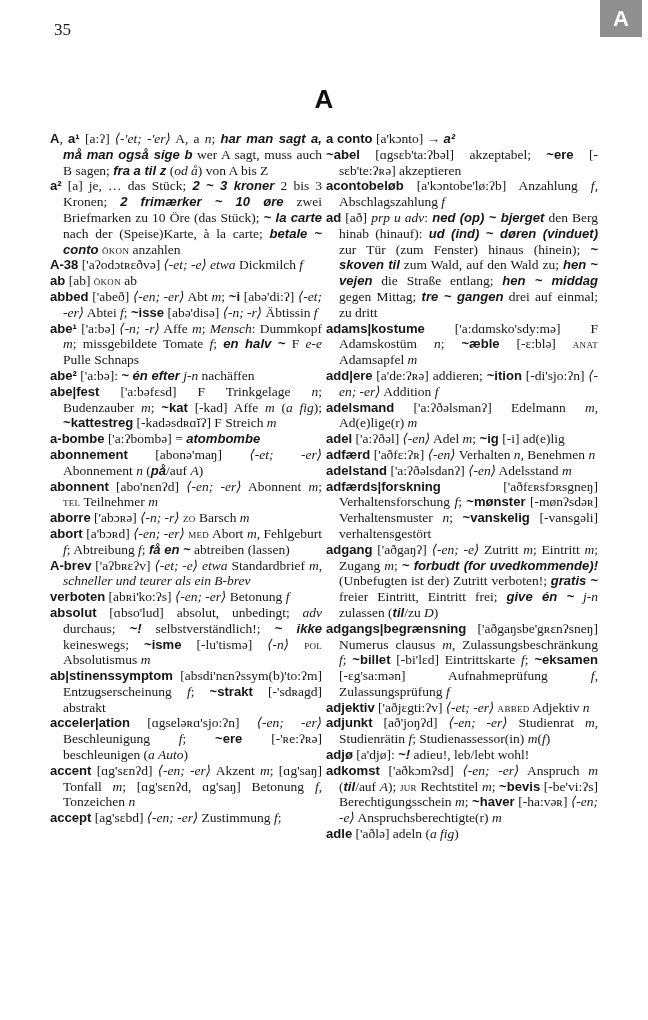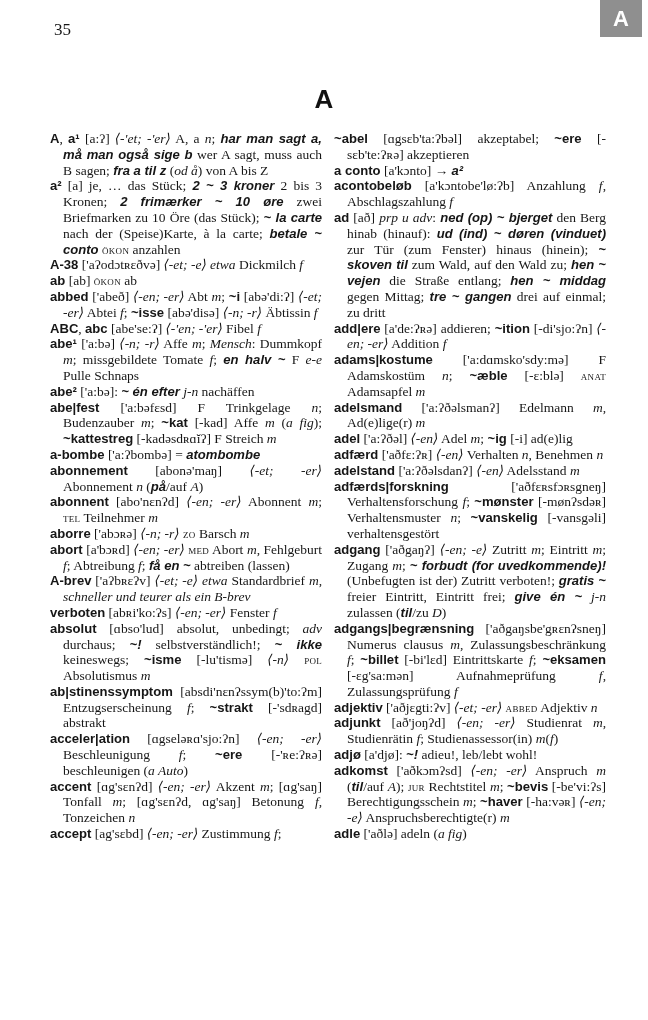--- a/index.html
+++ b/index.html
@@ -21,21 +21,21 @@
     display:flex; align-items:center; justify-content:center;
   }
   .section-letter {
     position:absolute; top:84px; left:0; width:100%;
     text-align:center; margin:0;
     font-family:"Liberation Sans","DejaVu Sans",sans-serif;
     font-weight:bold; font-size:26px; color:#111;
   }
   .content {
     position:absolute; top:131px; left:50px;
-    display:flex; gap:12px;
+    display:flex; gap:4px;
   }
   .col { width:272px; }
   .entry {
     margin:0; padding-left:13px; text-indent:-13px;
     text-align:justify; line-height:15.8px;
   }
   
   .s-p  { }
   .s-i  { font-style:italic; }
   .s-b  { font-family:"Liberation Sans","DejaVu Sans",sans-serif; font-weight:bold; font-size:0.97em; }
@@ -51,44 +51,43 @@
     <span>A</span>
   </div>
   <h1 class="section-letter">A</h1>
   <div class="content">
     <div class="col" id="col-left">
         <p class="entry"><span class="s-b">A</span><span class="s-p">, </span><span class="s-b">a¹</span><span class="s-p"> [a:ʔ] </span><span class="s-i">⟨-'et; -'er⟩</span><span class="s-p"> A, a </span><span class="s-i">n</span><span class="s-p">; </span><span class="s-bi">har man sagt a, må man også sige b</span><span class="s-p"> wer A sagt, muss auch B sagen; </span><span class="s-bi">fra a til z</span><span class="s-p"> (</span><span class="s-i">od å</span><span class="s-p">) von A bis Z</span></p>
         <p class="entry"><span class="s-b">a²</span><span class="s-p"> [a] je, … das Stück; </span><span class="s-bi">2 ~ 3 kroner</span><span class="s-p"> 2 bis 3 Kronen; </span><span class="s-bi">2 frimærker ~ 10 øre</span><span class="s-p"> zwei Briefmarken zu 10 Öre (das Stück); </span><span class="s-bi">~ la carte</span><span class="s-p"> nach der (Speise)Karte, à la carte; </span><span class="s-bi">betale ~ conto</span><span class="s-p"> </span><span class="s-sc">ökon</span><span class="s-p"> anzahlen</span></p>
         <p class="entry"><span class="s-b">A-38</span><span class="s-p"> ['aʔodɔtʀɛðvə] </span><span class="s-i">⟨-et; -e⟩ etwa</span><span class="s-p"> Dickmilch </span><span class="s-i">f</span></p>
         <p class="entry"><span class="s-b">ab</span><span class="s-p"> [ab] </span><span class="s-sc">ökon</span><span class="s-p"> ab</span></p>
         <p class="entry"><span class="s-b">abbed</span><span class="s-p"> ['abeð] </span><span class="s-i">⟨-en; -er⟩</span><span class="s-p"> Abt </span><span class="s-i">m</span><span class="s-p">; </span><span class="s-b">~i</span><span class="s-p"> [abə'di:ʔ] </span><span class="s-i">⟨-et; -er⟩</span><span class="s-p"> Abtei </span><span class="s-i">f</span><span class="s-p">; </span><span class="s-b">~isse</span><span class="s-p"> [abə'disə] </span><span class="s-i">⟨-n; -r⟩</span><span class="s-p"> Äbtissin </span><span class="s-i">f</span></p>
-        <p class="entry"><span class="s-b">ABC</span><span class="s-p">, </span><span class="s-b">abc</span><span class="s-p"> [abe'se:ʔ] </span><span class="s-i">⟨-'en; -'er⟩</span><span class="s-p"> Fibel </span><span class="s-i">f</span></p>
         <p class="entry"><span class="s-b">abe¹</span><span class="s-p"> ['a:bə] </span><span class="s-i">⟨-n; -r⟩</span><span class="s-p"> Affe </span><span class="s-i">m</span><span class="s-p">; </span><span class="s-i">Mensch</span><span class="s-p">: Dummkopf </span><span class="s-i">m</span><span class="s-p">; missgebildete Tomate </span><span class="s-i">f</span><span class="s-p">; </span><span class="s-bi">en halv ~</span><span class="s-p"> F </span><span class="s-i">e-e</span><span class="s-p"> Pulle Schnaps</span></p>
         <p class="entry"><span class="s-b">abe²</span><span class="s-p"> ['a:bə]: </span><span class="s-bi">~ én efter</span><span class="s-p"> </span><span class="s-i">j-n</span><span class="s-p"> nachäffen</span></p>
         <p class="entry"><span class="s-b">abe|fest</span><span class="s-p"> ['a:bəfɛsd] F Trinkgelage </span><span class="s-i">n</span><span class="s-p">; Budenzauber </span><span class="s-i">m</span><span class="s-p">; </span><span class="s-b">~kat</span><span class="s-p"> [-kad] Affe </span><span class="s-i">m</span><span class="s-p"> (</span><span class="s-i">a fig</span><span class="s-p">); </span><span class="s-b">~kattestreg</span><span class="s-p"> [-kadəsdʀɑĭʔ] F Streich </span><span class="s-i">m</span></p>
         <p class="entry"><span class="s-b">a-bombe</span><span class="s-p"> ['a:ʔbombə] = </span><span class="s-bi">atombombe</span></p>
         <p class="entry"><span class="s-b">abonnement</span><span class="s-p"> [abonə'maŋ] </span><span class="s-i">⟨-et; -er⟩</span><span class="s-p"> Abonnement </span><span class="s-i">n</span><span class="s-p"> (</span><span class="s-bi">på</span><span class="s-p">/auf </span><span class="s-i">A</span><span class="s-p">)</span></p>
         <p class="entry"><span class="s-b">abonnent</span><span class="s-p"> [abo'nɛnʔd] </span><span class="s-i">⟨-en; -er⟩</span><span class="s-p"> Abonnent </span><span class="s-i">m</span><span class="s-p">; </span><span class="s-sc">tel</span><span class="s-p"> Teilnehmer </span><span class="s-i">m</span></p>
         <p class="entry"><span class="s-b">aborre</span><span class="s-p"> ['abɔʀə] </span><span class="s-i">⟨-n; -r⟩</span><span class="s-p"> </span><span class="s-sc">zo</span><span class="s-p"> Barsch </span><span class="s-i">m</span></p>
         <p class="entry"><span class="s-b">abort</span><span class="s-p"> [a'bɔʀd] </span><span class="s-i">⟨-en; -er⟩</span><span class="s-p"> </span><span class="s-sc">med</span><span class="s-p"> Abort </span><span class="s-i">m</span><span class="s-p">, Fehlgeburt </span><span class="s-i">f</span><span class="s-p">; Abtreibung </span><span class="s-i">f</span><span class="s-p">; </span><span class="s-bi">få en ~</span><span class="s-p"> abtreiben (lassen)</span></p>
         <p class="entry"><span class="s-b">A-brev</span><span class="s-p"> ['aʔbʀɛʔv] </span><span class="s-i">⟨-et; -e⟩ etwa</span><span class="s-p"> Standardbrief </span><span class="s-i">m</span><span class="s-p">, </span><span class="s-i">schneller und teurer als ein B-brev</span></p>
-        <p class="entry"><span class="s-b">verboten</span><span class="s-p"> [abʀi'ko:ʔs] </span><span class="s-i">⟨-en; -er⟩</span><span class="s-p"> Fenster </span><span class="s-i">f</span></p>
+        <p class="entry"><span class="s-b">verboten</span><span class="s-p"> [abʀi'ko:ʔs] </span><span class="s-i">⟨-en; -er⟩</span><span class="s-p"> Betonung </span><span class="s-i">f</span></p>
         <p class="entry"><span class="s-b">absolut</span><span class="s-p"> [ɑbso'lud] absolut, unbedingt; </span><span class="s-i">adv</span><span class="s-p"> durchaus; </span><span class="s-bi">~!</span><span class="s-p"> selbstverständlich!; </span><span class="s-bi">~ ikke</span><span class="s-p"> keineswegs; </span><span class="s-b">~isme</span><span class="s-p"> [-lu'tismə] </span><span class="s-i">⟨-n⟩</span><span class="s-p"> </span><span class="s-sc">pol</span><span class="s-p"> Absolutismus </span><span class="s-i">m</span></p>
         <p class="entry"><span class="s-b">ab|stinenssymptom</span><span class="s-p"> [absdi'nɛnʔssym(b)'to:ʔm] Entzugserscheinung </span><span class="s-i">f</span><span class="s-p">; </span><span class="s-b">~strakt</span><span class="s-p"> [-'sdʀagd] abstrakt</span></p>
         <p class="entry"><span class="s-b">acceler|ation</span><span class="s-p"> [ɑgseləʀɑ'sjo:ʔn] </span><span class="s-i">⟨-en; -er⟩</span><span class="s-p"> Beschleunigung </span><span class="s-i">f</span><span class="s-p">; </span><span class="s-b">~ere</span><span class="s-p"> [-'ʀe:ʔʀə] beschleunigen (</span><span class="s-i">a Auto</span><span class="s-p">)</span></p>
         <p class="entry"><span class="s-b">accent</span><span class="s-p"> [ɑg'sɛnʔd] </span><span class="s-i">⟨-en; -er⟩</span><span class="s-p"> Akzent </span><span class="s-i">m</span><span class="s-p">; [ɑg'saŋ] Tonfall </span><span class="s-i">m</span><span class="s-p">; [ɑg'sɛnʔd, ɑg'saŋ] Betonung </span><span class="s-i">f</span><span class="s-p">, Tonzeichen </span><span class="s-i">n</span></p>
         <p class="entry"><span class="s-b">accept</span><span class="s-p"> [ag'sɛbd] </span><span class="s-i">⟨-en; -er⟩</span><span class="s-p"> Zustimmung </span><span class="s-i">f</span><span class="s-p">;</span></p>
       </div>
     <div class="col" id="col-right">
+        <p class="entry"><span class="s-b">a conto</span><span class="s-p"> [a'kɔnto] → </span><span class="s-bi">a²</span></p>
         <p class="entry"><span class="s-b">~abel</span><span class="s-p"> [ɑgsɛb'ta:ʔbəl] akzeptabel; </span><span class="s-b">~ere</span><span class="s-p"> [-sɛb'te:ʔʀə] akzeptieren</span></p>
-        <p class="entry"><span class="s-b">a conto</span><span class="s-p"> [a'kɔnto] → </span><span class="s-bi">a²</span></p>
         <p class="entry"><span class="s-b">acontobeløb</span><span class="s-p"> [a'kɔntobe'lø:ʔb] Anzahlung </span><span class="s-i">f</span><span class="s-p">, Abschlagszahlung </span><span class="s-i">f</span></p>
         <p class="entry"><span class="s-b">ad</span><span class="s-p"> [að] </span><span class="s-i">prp u adv</span><span class="s-p">: </span><span class="s-bi">ned (op) ~ bjerget</span><span class="s-p"> den Berg hinab (hinauf): </span><span class="s-bi">ud (ind) ~ døren (vinduet)</span><span class="s-p"> zur Tür (zum Fenster) hinaus (hinein); </span><span class="s-bi">~ skoven til</span><span class="s-p"> zum Wald, auf den Wald zu; </span><span class="s-bi">hen ~ vejen</span><span class="s-p"> die Straße entlang; </span><span class="s-bi">hen ~ middag</span><span class="s-p"> gegen Mittag; </span><span class="s-bi">tre ~ gangen</span><span class="s-p"> drei auf einmal; zu dritt</span></p>
+        <p class="entry"><span class="s-b">adams|kostume</span><span class="s-p"> ['a:dɑmsko'sdy:mə] F Adamskostüm </span><span class="s-i">n</span><span class="s-p">; </span><span class="s-b">~æble</span><span class="s-p"> [-ɛ:blə] </span><span class="s-sc">anat</span><span class="s-p"> Adamsapfel </span><span class="s-i">m</span></p>
         <p class="entry"><span class="s-b">add|ere</span><span class="s-p"> [a'de:ʔʀə] addieren; </span><span class="s-b">~ition</span><span class="s-p"> [-di'sjo:ʔn] </span><span class="s-i">⟨-en; -er⟩</span><span class="s-p"> Addition </span><span class="s-i">f</span></p>
-        <p class="entry"><span class="s-b">adams|kostume</span><span class="s-p"> ['a:dɑmsko'sdy:mə] F Adamskostüm </span><span class="s-i">n</span><span class="s-p">; </span><span class="s-b">~æble</span><span class="s-p"> [-ɛ:blə] </span><span class="s-sc">anat</span><span class="s-p"> Adamsapfel </span><span class="s-i">m</span></p>
         <p class="entry"><span class="s-b">adelsmand</span><span class="s-p"> ['a:ʔðəlsmanʔ] Edelmann </span><span class="s-i">m</span><span class="s-p">, Ad(e)lige(r) </span><span class="s-i">m</span></p>
         <p class="entry"><span class="s-b">adel</span><span class="s-p"> ['a:ʔðəl] </span><span class="s-i">⟨-en⟩</span><span class="s-p"> Adel </span><span class="s-i">m</span><span class="s-p">; </span><span class="s-b">~ig</span><span class="s-p"> [-i] ad(e)lig</span></p>
         <p class="entry"><span class="s-b">adfærd</span><span class="s-p"> ['aðfɛ:ʔʀ] </span><span class="s-i">⟨-en⟩</span><span class="s-p"> Verhalten </span><span class="s-i">n</span><span class="s-p">, Benehmen </span><span class="s-i">n</span></p>
         <p class="entry"><span class="s-b">adelstand</span><span class="s-p"> ['a:ʔðəlsdanʔ] </span><span class="s-i">⟨-en⟩</span><span class="s-p"> Adelsstand </span><span class="s-i">m</span></p>
         <p class="entry"><span class="s-b">adfærds|forskning</span><span class="s-p"> ['aðfɛʀsfɔʀsgneŋ] Verhaltensforschung </span><span class="s-i">f</span><span class="s-p">; </span><span class="s-b">~mønster</span><span class="s-p"> [-mønʔsdəʀ] Verhaltensmuster </span><span class="s-i">n</span><span class="s-p">; </span><span class="s-b">~vanskelig</span><span class="s-p"> [-vansgəli] verhaltensgestört</span></p>
         <p class="entry"><span class="s-b">adgang</span><span class="s-p"> ['aðgaŋʔ] </span><span class="s-i">⟨-en; -e⟩</span><span class="s-p"> Zutritt </span><span class="s-i">m</span><span class="s-p">; Eintritt </span><span class="s-i">m</span><span class="s-p">; Zugang </span><span class="s-i">m</span><span class="s-p">; </span><span class="s-bi">~ forbudt (for uvedkommende)!</span><span class="s-p"> (Unbefugten ist der) Zutritt verboten!; </span><span class="s-bi">gratis ~</span><span class="s-p"> freier Eintritt, Eintritt frei; </span><span class="s-bi">give én ~</span><span class="s-p"> </span><span class="s-i">j-n</span><span class="s-p"> zulassen (</span><span class="s-bi">til</span><span class="s-p">/zu </span><span class="s-i">D</span><span class="s-p">)</span></p>
         <p class="entry"><span class="s-b">adgangs|begrænsning</span><span class="s-p"> ['aðgaŋsbe'gʀɛnʔsneŋ] Numerus clausus </span><span class="s-i">m</span><span class="s-p">, Zulassungsbeschränkung </span><span class="s-i">f</span><span class="s-p">; </span><span class="s-b">~billet</span><span class="s-p"> [-bi'lɛd] Eintrittskarte </span><span class="s-i">f</span><span class="s-p">; </span><span class="s-b">~eksamen</span><span class="s-p"> [-ɛg'sa:mən] Aufnahmeprüfung </span><span class="s-i">f</span><span class="s-p">, Zulassungsprüfung </span><span class="s-i">f</span></p>
         <p class="entry"><span class="s-b">adjektiv</span><span class="s-p"> ['aðjɛgti:ʔv] </span><span class="s-i">⟨-et; -er⟩</span><span class="s-p"> </span><span class="s-sc">abbed</span><span class="s-p"> Adjektiv </span><span class="s-i">n</span></p>
         <p class="entry"><span class="s-b">adjunkt</span><span class="s-p"> [að'joŋʔd] </span><span class="s-i">⟨-en; -er⟩</span><span class="s-p"> Studienrat </span><span class="s-i">m</span><span class="s-p">, Studienrätin </span><span class="s-i">f</span><span class="s-p">; Studienassessor(in) </span><span class="s-i">m</span><span class="s-p">(</span><span class="s-i">f</span><span class="s-p">)</span></p>
         <p class="entry"><span class="s-b">adjø</span><span class="s-p"> [a'djø]: </span><span class="s-bi">~!</span><span class="s-p"> adieu!, leb/lebt wohl!</span></p>

